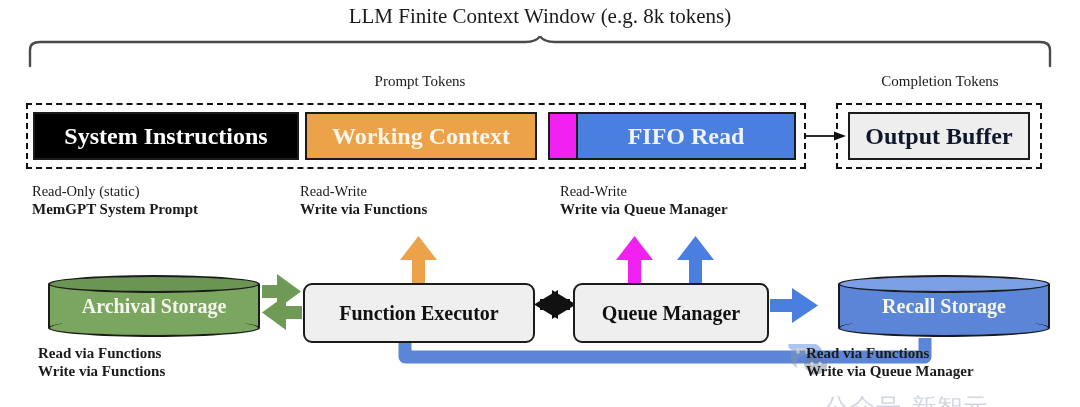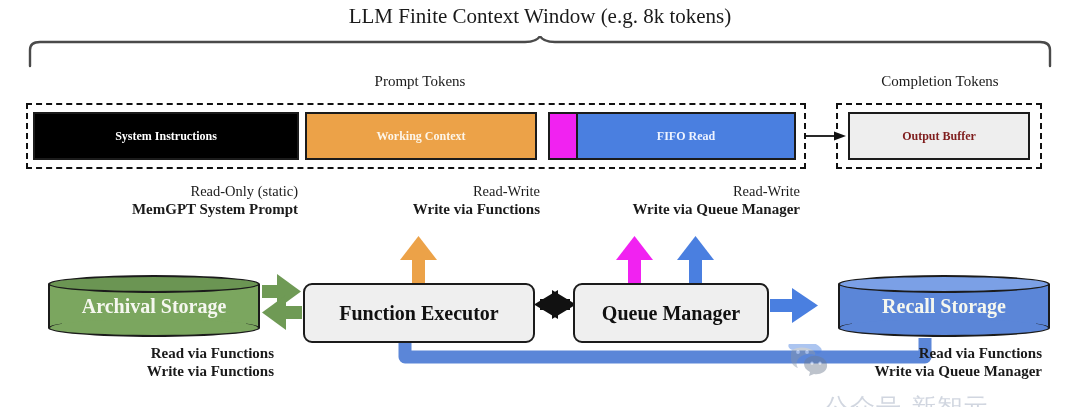--- a/index.html
+++ b/index.html
@@ -17,33 +17,33 @@
   
   #brace{left:0;top:36px;width:1080px;height:32px;}
 
   
   .dashed{border:2.5px dashed #111;box-sizing:border-box;}
   #prompt-region{left:26px;top:103px;width:780px;height:66px;}
   #completion-region{left:836px;top:103px;width:206px;height:66px;}
 
   
   .tokbox{box-sizing:border-box;display:flex;align-items:center;justify-content:center;
-          font-weight:bold;font-size:12px;border:2px solid #1b1b1b;height:48px;top:112px;}
+          font-weight:bold;font-size:24px;border:2px solid #1b1b1b;height:48px;top:112px;}
   #system-instructions{left:33px;width:266px;background:#000000;color:#ffffff;}
   #working-context{left:305px;width:232px;background:#eca248;color:#fdf6ea;}
   #fifo-overflow{left:548px;width:30px;background:#f122f1;top:112px;height:48px;
                  box-sizing:border-box;border:2px solid #1b1b1b;}
   #fifo-queue{left:576px;width:220px;background:#4a7fe0;color:#eef3ff;}
-  #output-buffer{left:848px;width:182px;background:#eeeeee;color:#7f1d1d;}
+  #output-buffer{left:848px;width:182px;background:#eeeeee;color:#0f172a;}
 
   
   #fifo-to-output{left:806px;top:130px;width:40px;height:12px;}
 
   
-  .cap{text-align:right;font-size:14.5px;line-height:18px;}
+  .cap{text-align:left;font-size:14.5px;line-height:18px;}
   .cap .b{font-weight:bold;font-size:15px;}
   #cap-system{left:32px;top:182px;width:266px;}
   #cap-working{left:300px;top:182px;width:240px;}
   #cap-fifo{left:560px;top:182px;width:240px;}
 
   
   .procbox{box-sizing:border-box;background:#efefef;border:2.5px solid #1b1b1b;
            border-radius:9px;height:60px;top:283px;display:flex;align-items:center;
            justify-content:center;font-weight:bold;font-size:20px;color:#111;}
   #function-executor{left:303px;width:232px;}

